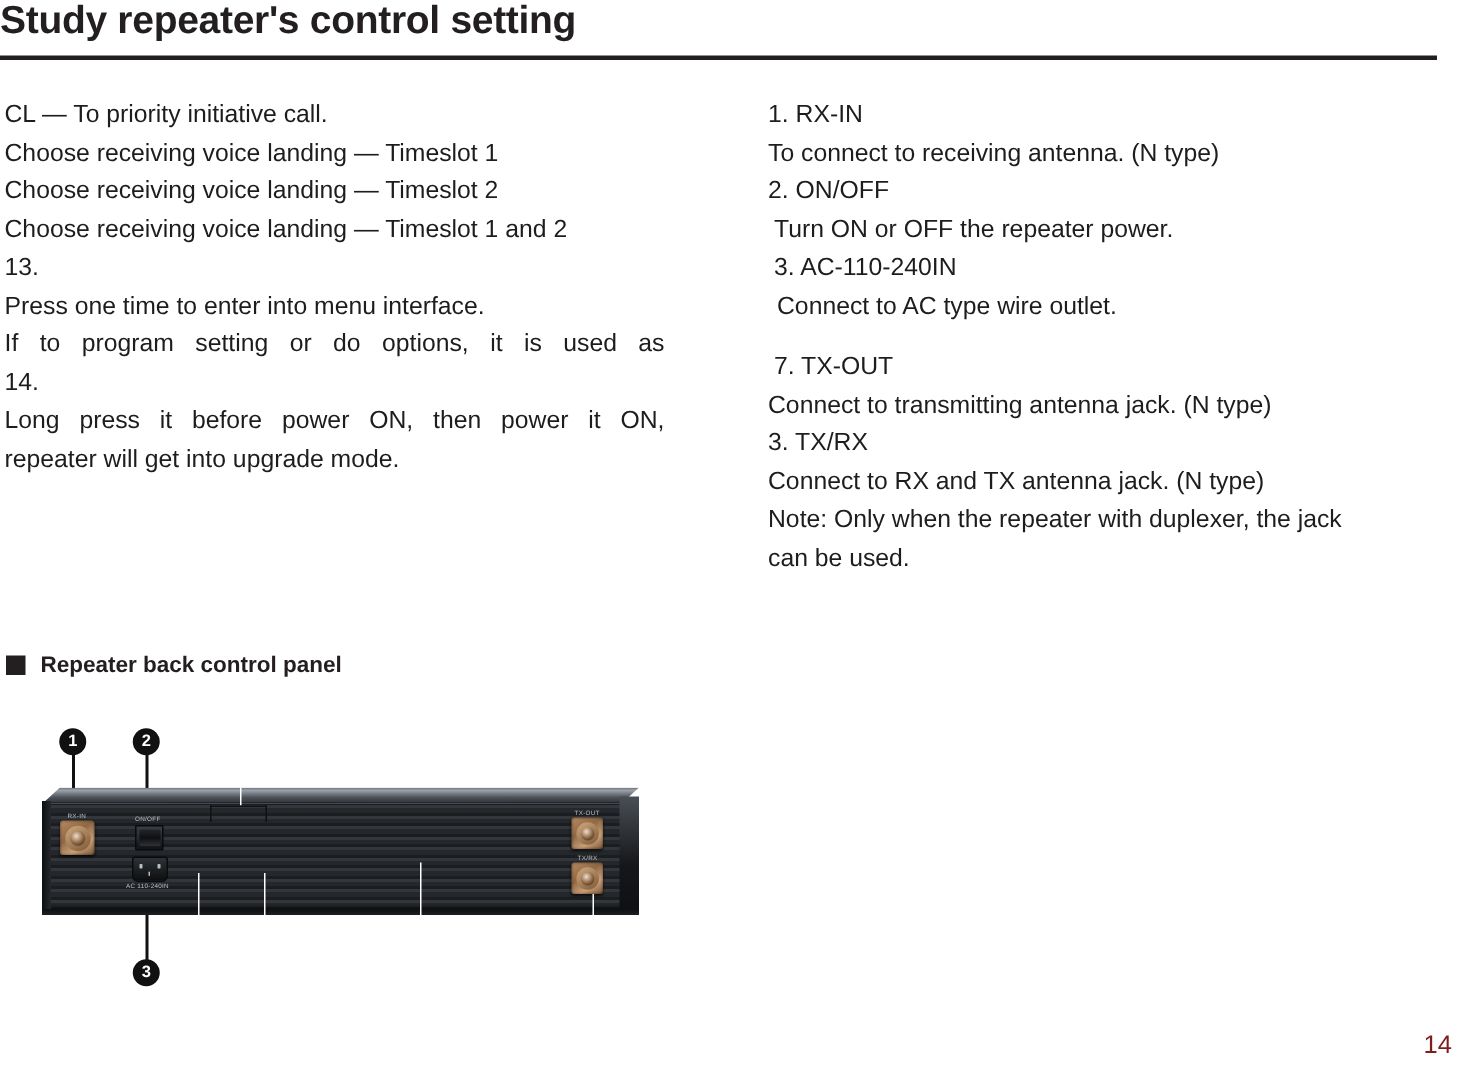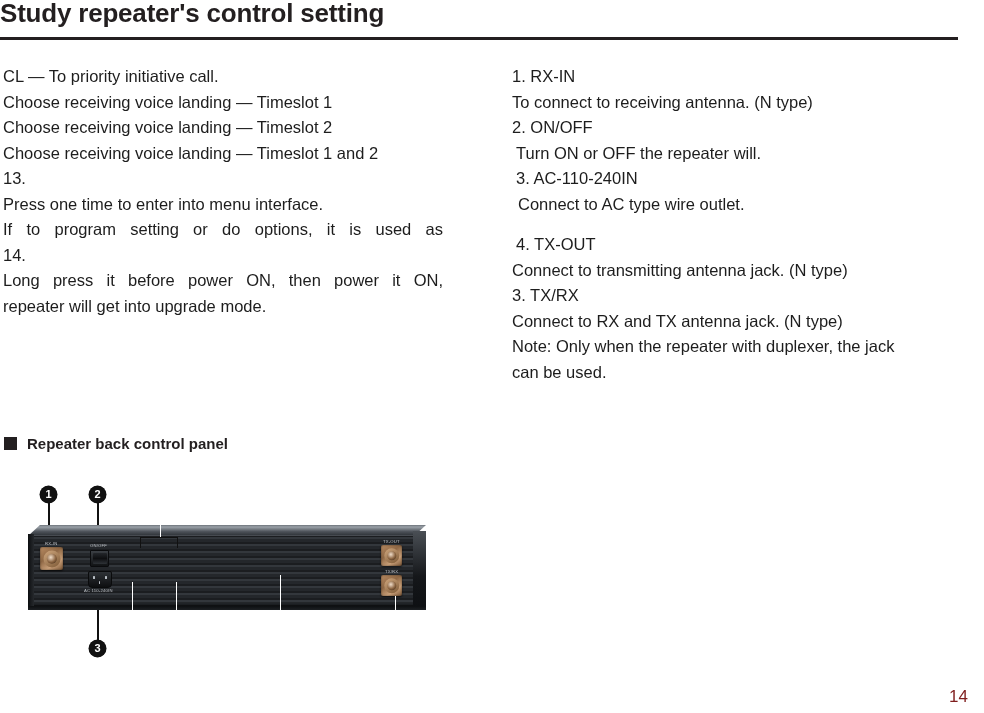--- a/index.html
+++ b/index.html
@@ -311,26 +311,26 @@
   <div class="line">repeater will get into upgrade mode.</div>
 
 </div>
 
 <div class="col-right">
 
   <div class="line">1. RX-IN</div>
   <div class="line">To connect to receiving antenna. (N type)</div>
 
   <div class="line">2. ON/OFF</div>
-  <div class="line indent1">Turn ON or OFF the repeater will.</div>
+  <div class="line indent1">Turn ON or OFF the repeater power.</div>
 
   <div class="line indent1">3. AC-110-240IN</div>
   <div class="line indent2">Connect to AC type wire outlet.</div>
 
-  <div class="line indent1 block2">4. TX-OUT</div>
+  <div class="line indent1 block2">7. TX-OUT</div>
   <div class="line">Connect to transmitting antenna jack. (N type)</div>
 
   <div class="line">3. TX/RX</div>
   <div class="line">Connect to RX and TX antenna jack. (N type)</div>
 
   <div class="line">Note: Only when the repeater with duplexer, the jack</div>
   <div class="line">can be used.</div>
 
 </div>
 

